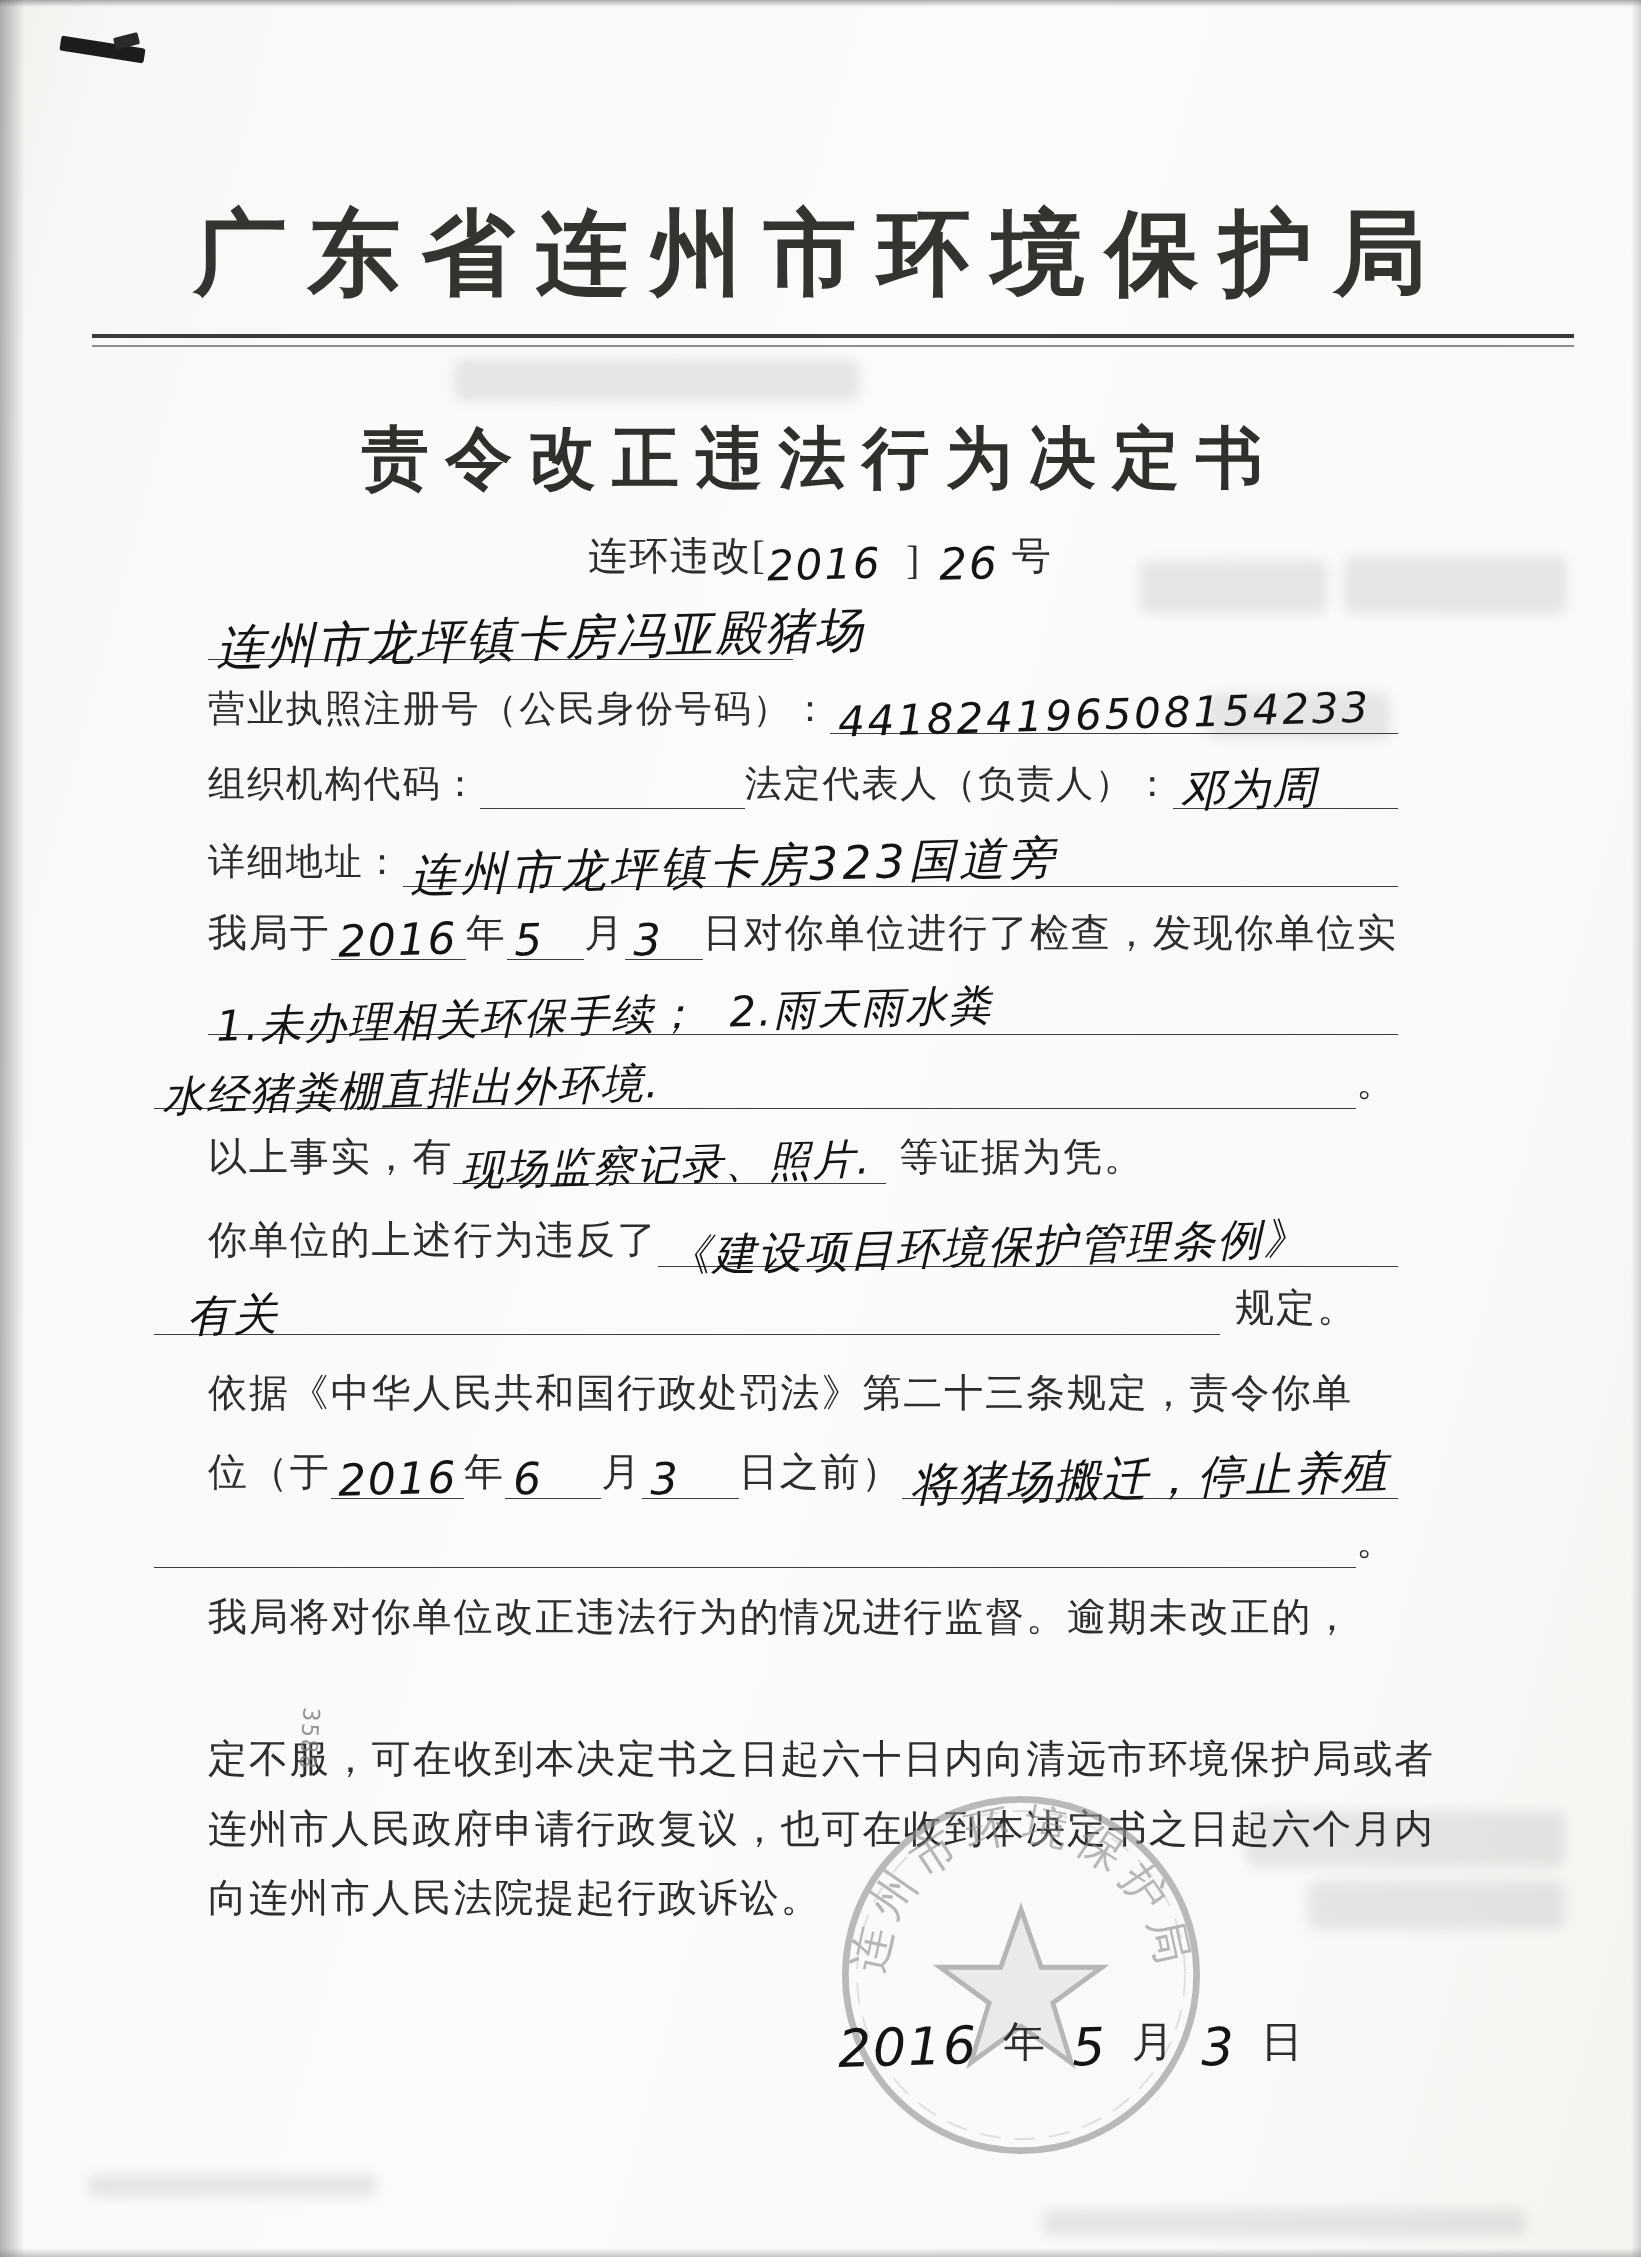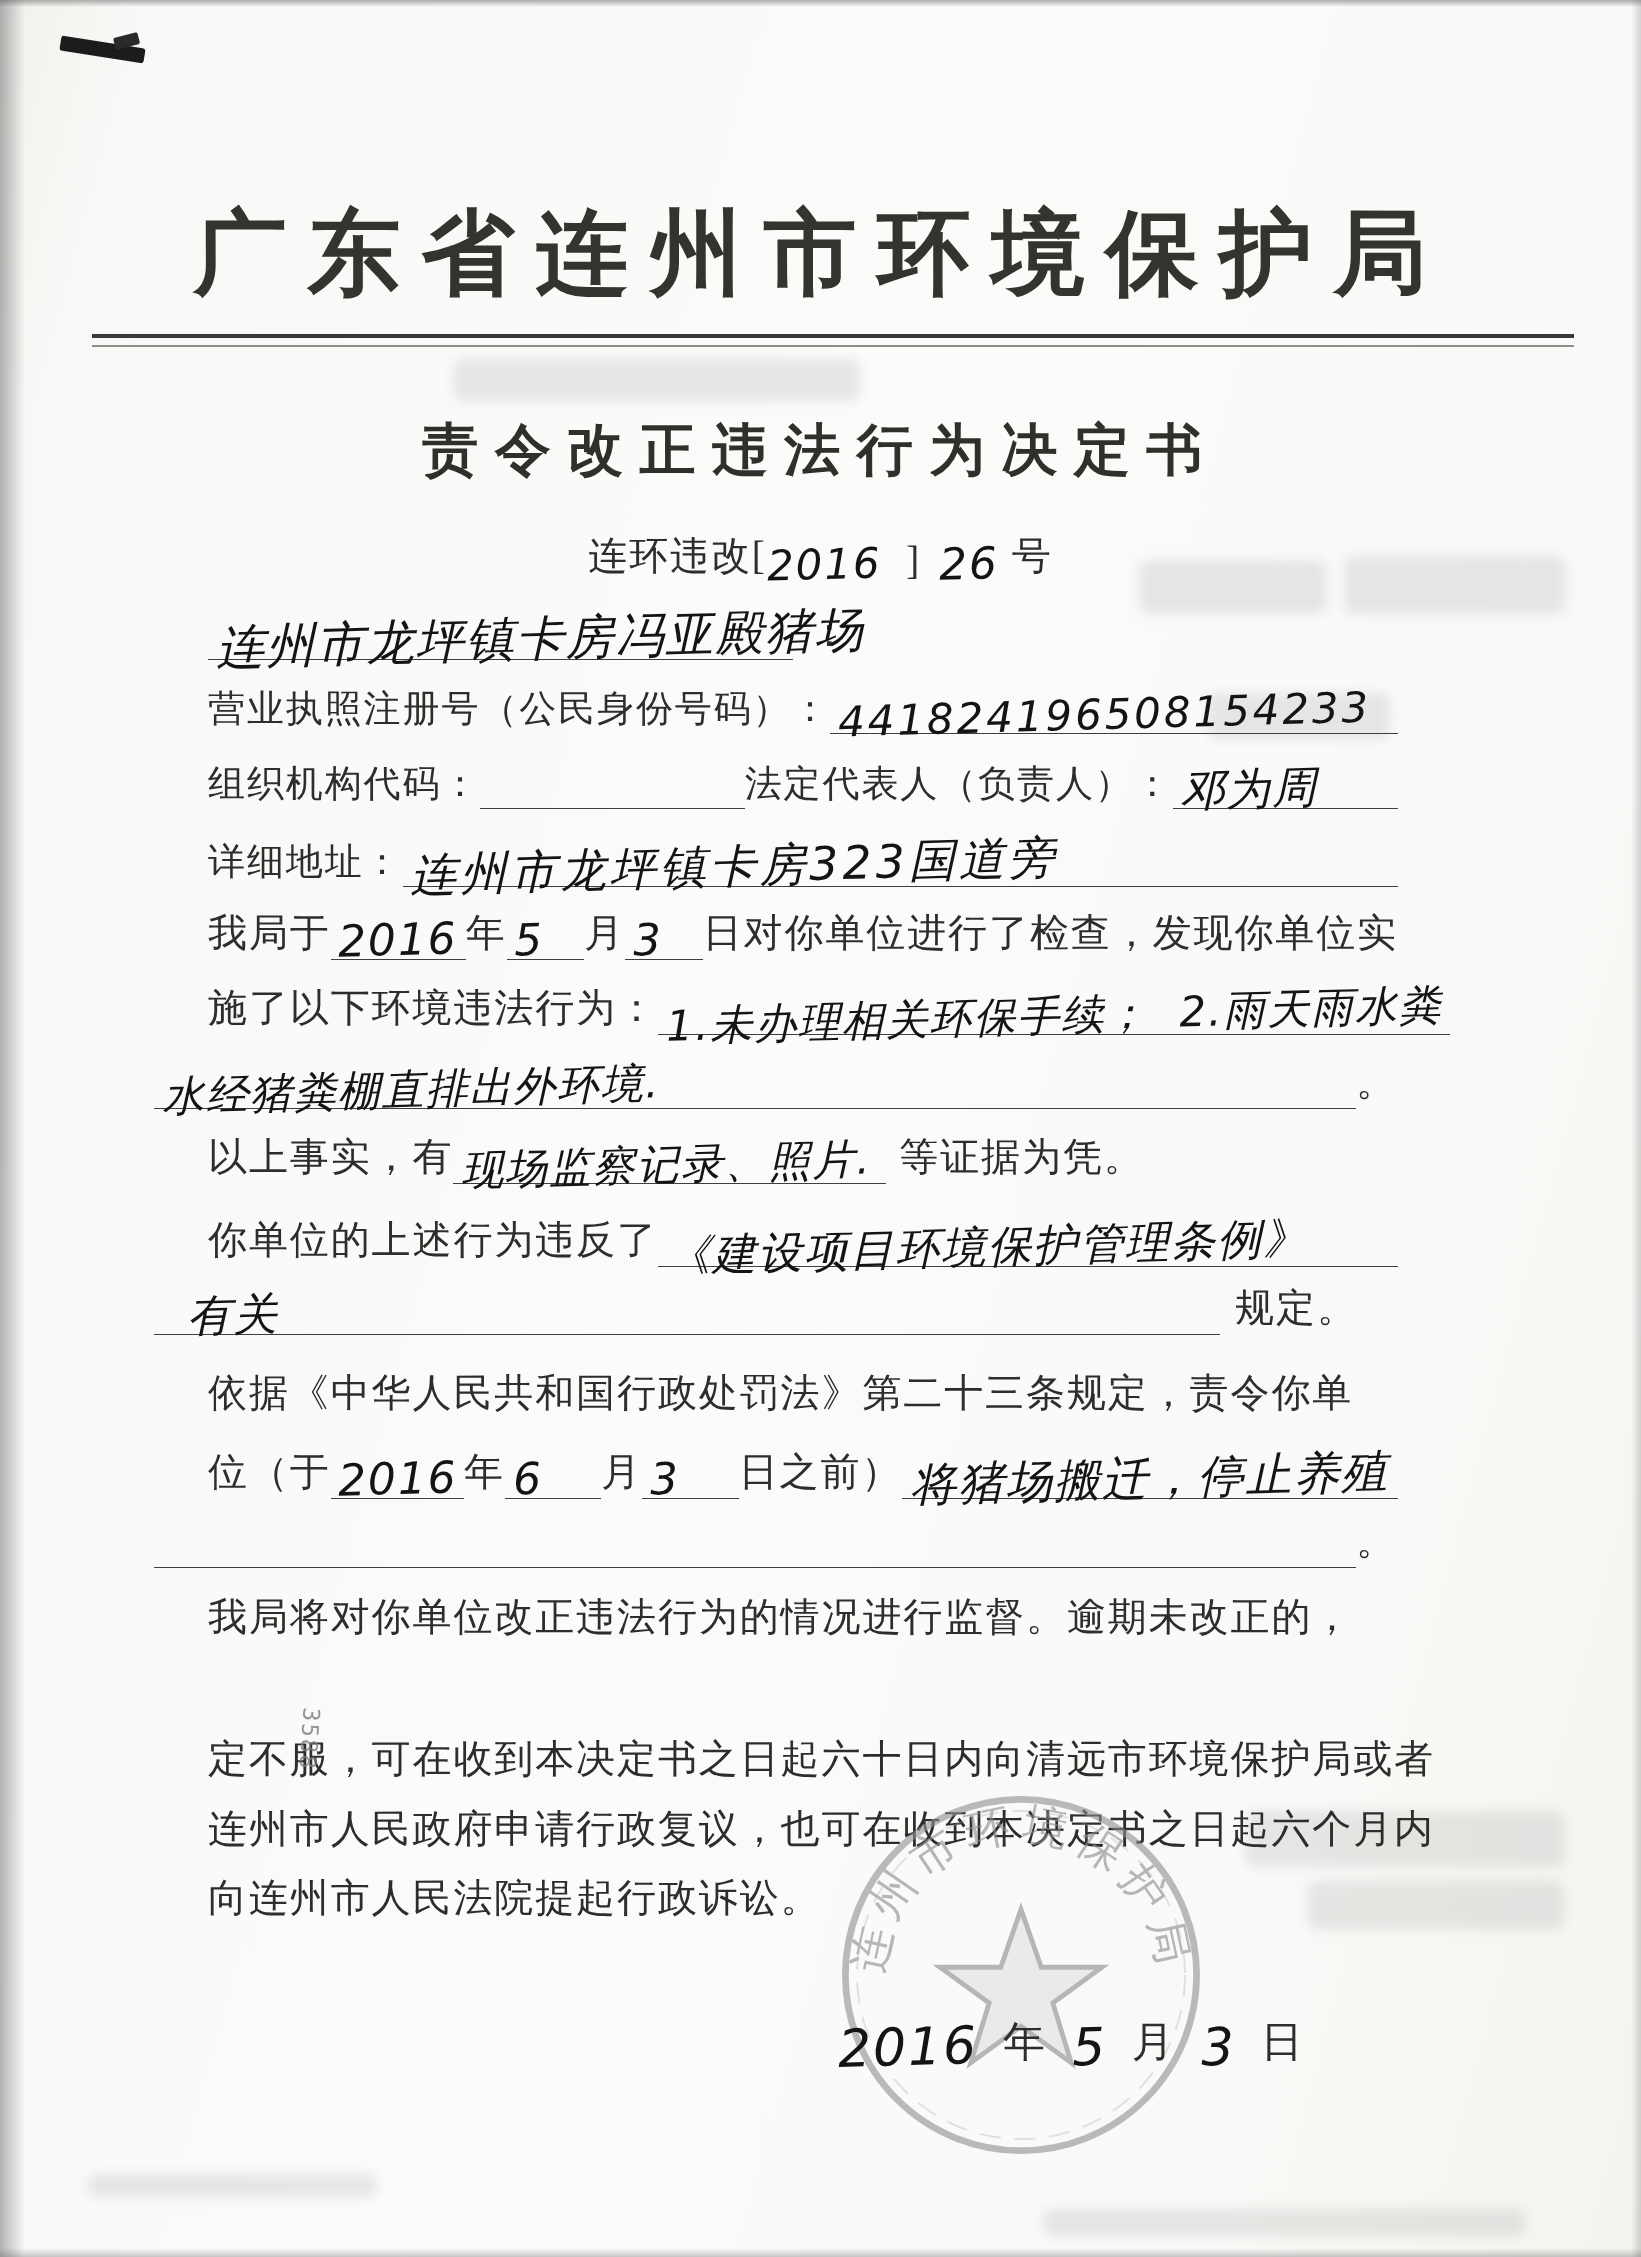--- a/index.html
+++ b/index.html
@@ -16,21 +16,21 @@
   .pen-mark{position:absolute;left:60px;top:42px;width:85px;height:14.5px;background:#1c1c1c;transform:rotate(9deg);border-radius:2.9px;}
   .pen-mark2{position:absolute;left:114px;top:35px;width:25px;height:11.6px;background:#2a2a2a;transform:rotate(-14deg);border-radius:1.9px;}
   .ghost{position:absolute;background:rgba(125,125,125,.16);filter:blur(5.8px);border-radius:9.7px;}
 
   .hdr{position:absolute;left:0;top:191px;width:1641px;text-align:center;
        font-size:93px;font-weight:900;letter-spacing:21px;color:#34332f;white-space:nowrap;}
   .rule1{position:absolute;left:92px;top:334px;width:1482px;height:3.9px;background:#3a3a38;}
   .rule2{position:absolute;left:92px;top:345px;width:1482px;height:1.9px;background:#8f8d8a;}
 
   .title{position:absolute;left:0;top:413px;width:1641px;text-align:center;
-         font-size:56px;font-weight:700;letter-spacing:16.4px;color:#302f2c;white-space:nowrap;}
+         font-size:67px;font-weight:700;letter-spacing:16.4px;color:#302f2c;white-space:nowrap;}
 
   .row{position:absolute;left:208px;width:1190px;display:flex;align-items:flex-end;
        font-size:37px;letter-spacing:1.9px;white-space:nowrap;height:62px;}
   .row.center{left:0;width:1641px;justify-content:center;}
   .row.wide{left:154px;width:1243px;}
   .p40{font-size:39px;}
   .indent{}
   .seg{border-bottom:1.9px solid #3f3e3c;display:flex;align-items:flex-end;padding:0 7.7px;height:100%;}
   .seg.fill{flex:1 1 auto;}
   .hw{font-family:"DejaVu Sans",sans-serif;font-style:italic;font-weight:500;color:#141414;
@@ -124,21 +124,20 @@
       <span class="hw hw46">5</span>
     </span>
     <span>月</span>
     <span class="seg" style="width:85px;">
       <span class="hw hw46">3</span>
     </span>
     <span>日对你单位进行了检查，发现你单位实</span>
   </div>
 
   <div class="row p40" style="top:973px;">
-    <span>施了以下环境违法行为：</span>
     <span class="seg fill">
       <span class="hw hw44">1.未办理相关环保手续；  2.雨天雨水粪</span>
     </span>
   </div>
 
   <div class="row wide p40" style="top:1047px;">
     <span class="seg fill">
       <span class="hw hw44">水经猪粪棚直排出外环境.</span>
     </span>
     <span>。</span>

